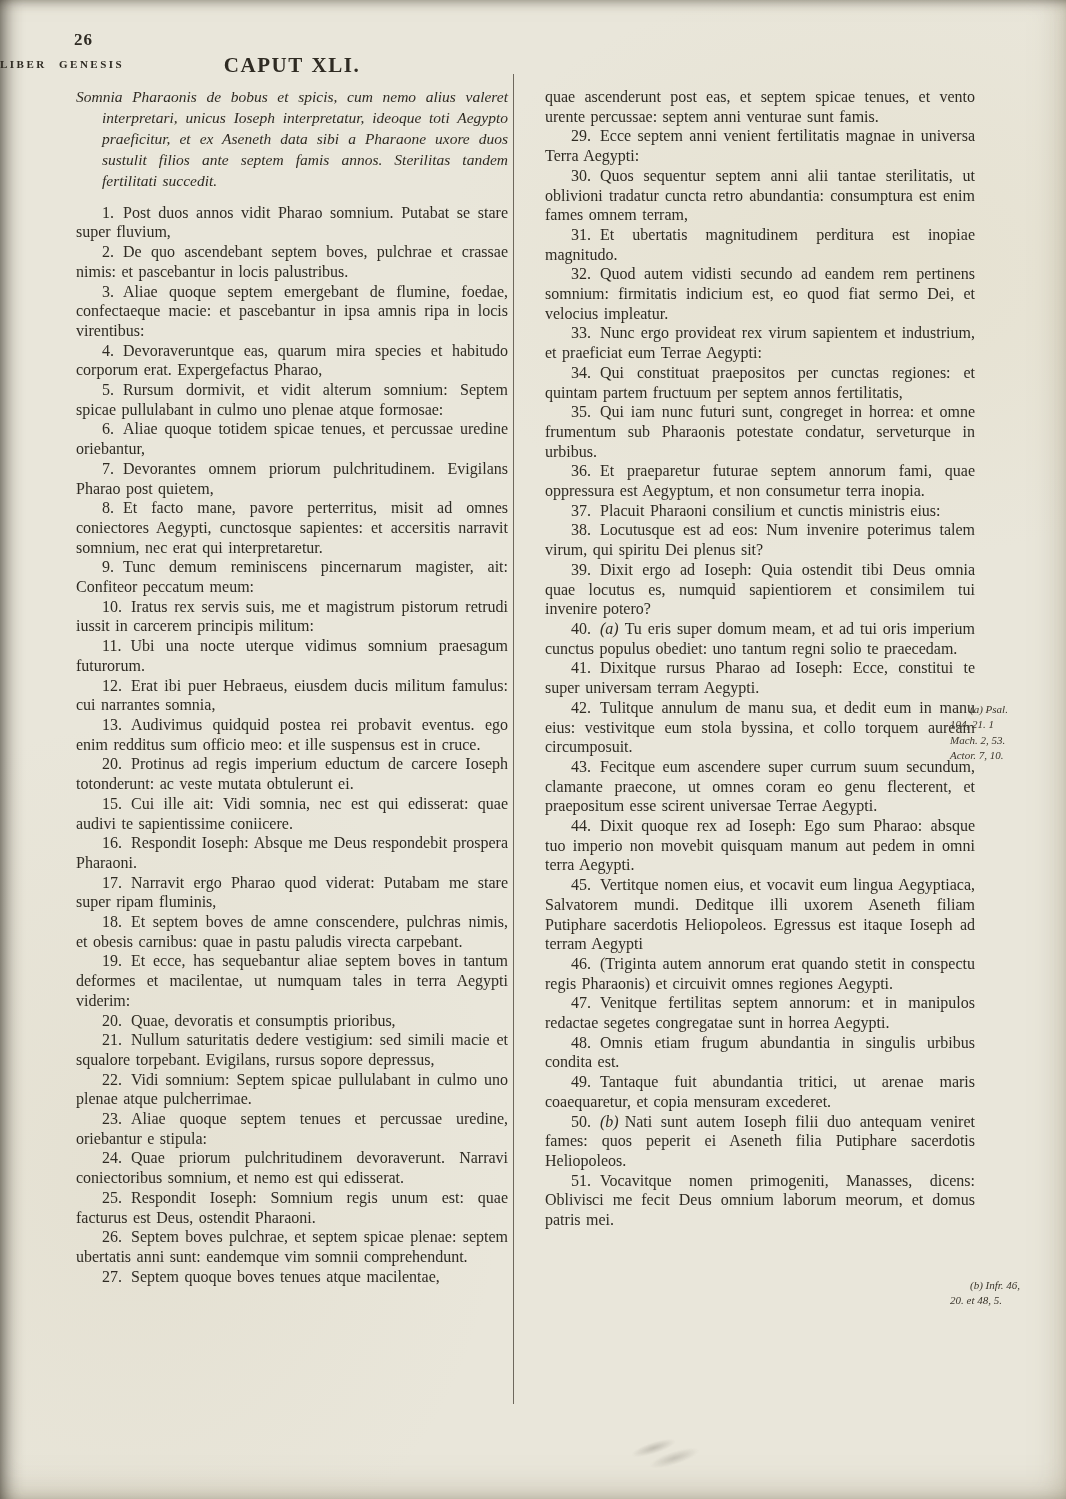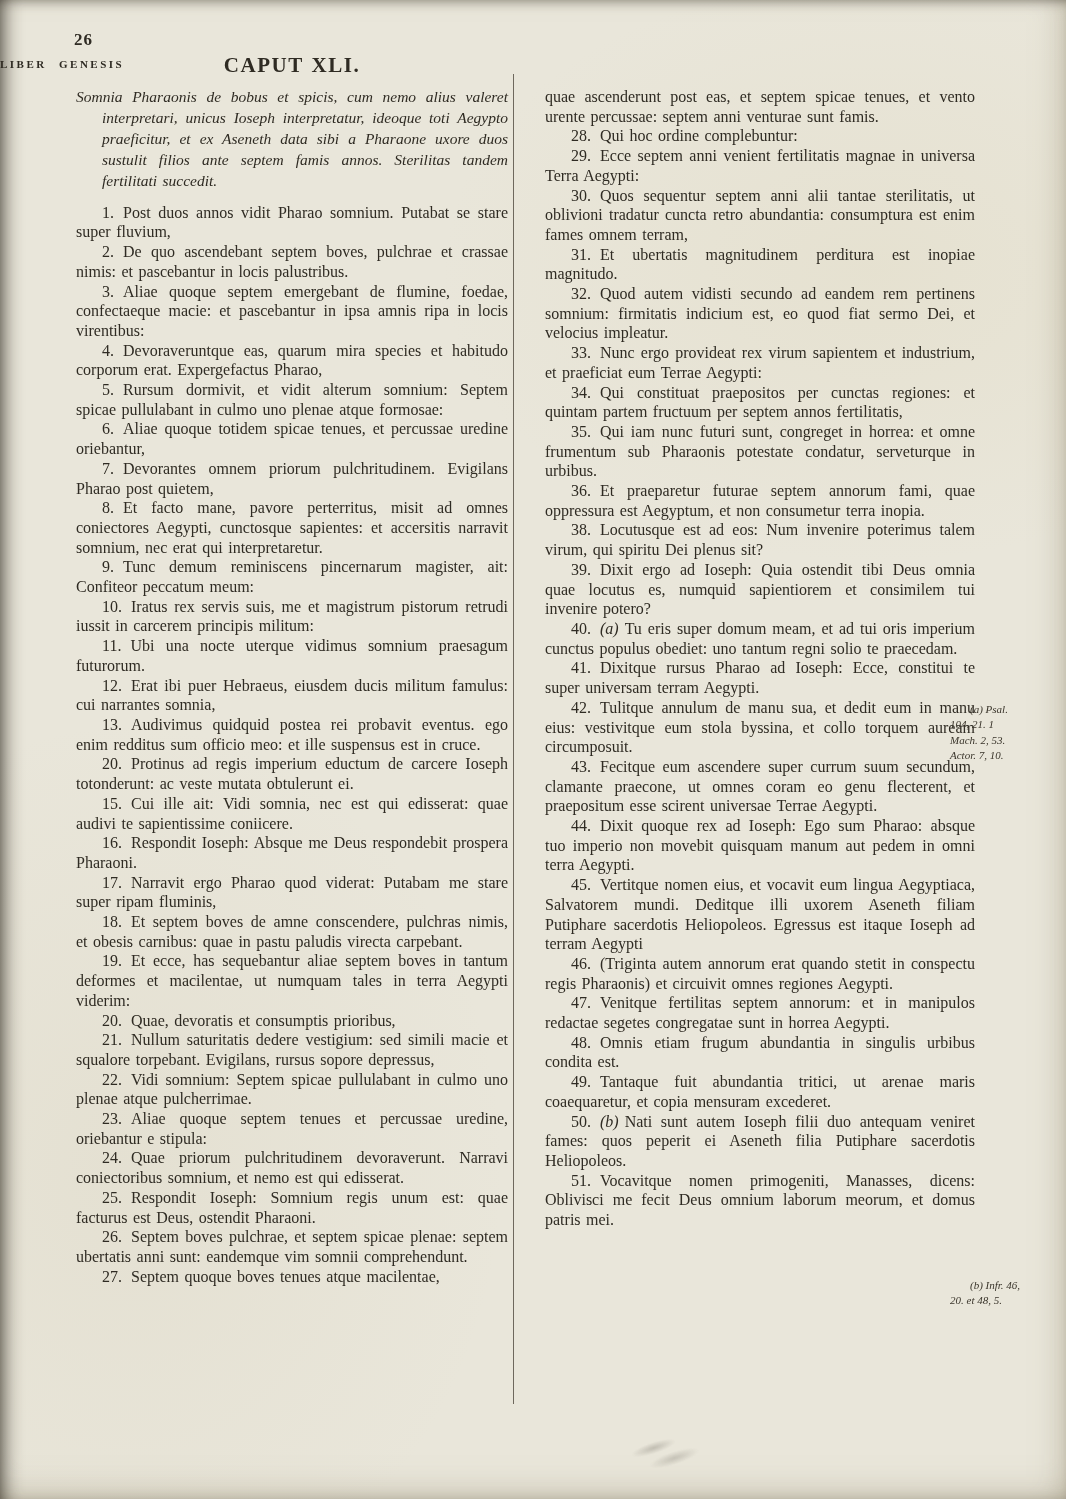--- a/index.html
+++ b/index.html
@@ -87,29 +87,29 @@
         <p class="verse"><span class="vnum">25.</span><span class="vtext">Respondit Ioseph: Somnium regis unum est: quae facturus est Deus, ostendit Pharaoni.</span></p>
         <p class="verse"><span class="vnum">26.</span><span class="vtext">Septem boves pulchrae, et septem spicae plenae: septem ubertatis anni sunt: eandemque vim somnii comprehendunt.</span></p>
         <p class="verse"><span class="vnum">27.</span><span class="vtext">Septem quoque boves tenues atque macilentae,</span></p>
       </div>
   </section>
 
   <section class="column right-col">
     <p class="cont">quae ascenderunt post eas, et septem spicae tenues, et vento urente percussae: septem anni venturae sunt famis.</p>
     <div>
 
-    <p class="verse"><span class="vnum">28.</span><span class="vtext">Qui hoc ordine complebuntur:</span></p>
         <p class="verse"><span class="vnum">29.</span><span class="vtext">Ecce septem anni venient fertilitatis magnae in universa Terra Aegypti:</span></p>
         <p class="verse"><span class="vnum">30.</span><span class="vtext">Quos sequentur septem anni alii tantae sterilitatis, ut oblivioni tradatur cuncta retro abundantia: consumptura est enim fames omnem terram,</span></p>
         <p class="verse"><span class="vnum">31.</span><span class="vtext">Et ubertatis magnitudinem perditura est inopiae magnitudo.</span></p>
         <p class="verse"><span class="vnum">32.</span><span class="vtext">Quod autem vidisti secundo ad eandem rem pertinens somnium: firmitatis indicium est, eo quod fiat sermo Dei, et velocius impleatur.</span></p>
         <p class="verse"><span class="vnum">33.</span><span class="vtext">Nunc ergo provideat rex virum sapientem et industrium, et praeficiat eum Terrae Aegypti:</span></p>
         <p class="verse"><span class="vnum">34.</span><span class="vtext">Qui constituat praepositos per cunctas regiones: et quintam partem fructuum per septem annos fertilitatis,</span></p>
         <p class="verse"><span class="vnum">35.</span><span class="vtext">Qui iam nunc futuri sunt, congreget in horrea: et omne frumentum sub Pharaonis potestate condatur, serveturque in urbibus.</span></p>
         <p class="verse"><span class="vnum">36.</span><span class="vtext">Et praeparetur futurae septem annorum fami, quae oppressura est Aegyptum, et non consumetur terra inopia.</span></p>
+        <p class="verse"><span class="vnum">37.</span><span class="vtext">Placuit Pharaoni consilium et cunctis ministris eius:</span></p>
         <p class="verse"><span class="vnum">38.</span><span class="vtext">Locutusque est ad eos: Num invenire poterimus talem virum, qui spiritu Dei plenus sit?</span></p>
         <p class="verse"><span class="vnum">39.</span><span class="vtext">Dixit ergo ad Ioseph: Quia ostendit tibi Deus omnia quae locutus es, numquid sapientiorem et consimilem tui invenire potero?</span></p>
         <p class="verse"><span class="vnum">40.</span><i class="marker">(a)</i><span class="vtext">Tu eris super domum meam, et ad tui oris imperium cunctus populus obediet: uno tantum regni solio te praecedam.</span></p>
         <p class="verse"><span class="vnum">41.</span><span class="vtext">Dixitque rursus Pharao ad Ioseph: Ecce, constitui te super universam terram Aegypti.</span></p>
         <p class="verse"><span class="vnum">42.</span><span class="vtext">Tulitque annulum de manu sua, et dedit eum in manu eius: vestivitque eum stola byssina, et collo torquem auream circumposuit.</span></p>
         <p class="verse"><span class="vnum">43.</span><span class="vtext">Fecitque eum ascendere super currum suum secundum, clamante praecone, ut omnes coram eo genu flecterent, et praepositum esse scirent universae Terrae Aegypti.</span></p>
         <p class="verse"><span class="vnum">44.</span><span class="vtext">Dixit quoque rex ad Ioseph: Ego sum Pharao: absque tuo imperio non movebit quisquam manum aut pedem in omni terra Aegypti.</span></p>
         <p class="verse"><span class="vnum">45.</span><span class="vtext">Vertitque nomen eius, et vocavit eum lingua Aegyptiaca, Salvatorem mundi. Deditque illi uxorem Aseneth filiam Putiphare sacerdotis Heliopoleos. Egressus est itaque Ioseph ad terram Aegypti</span></p>
         <p class="verse"><span class="vnum">46.</span><span class="vtext">(Triginta autem annorum erat quando stetit in conspectu regis Pharaonis) et circuivit omnes regiones Aegypti.</span></p>
         <p class="verse"><span class="vnum">47.</span><span class="vtext">Venitque fertilitas septem annorum: et in manipulos redactae segetes congregatae sunt in horrea Aegypti.</span></p>

